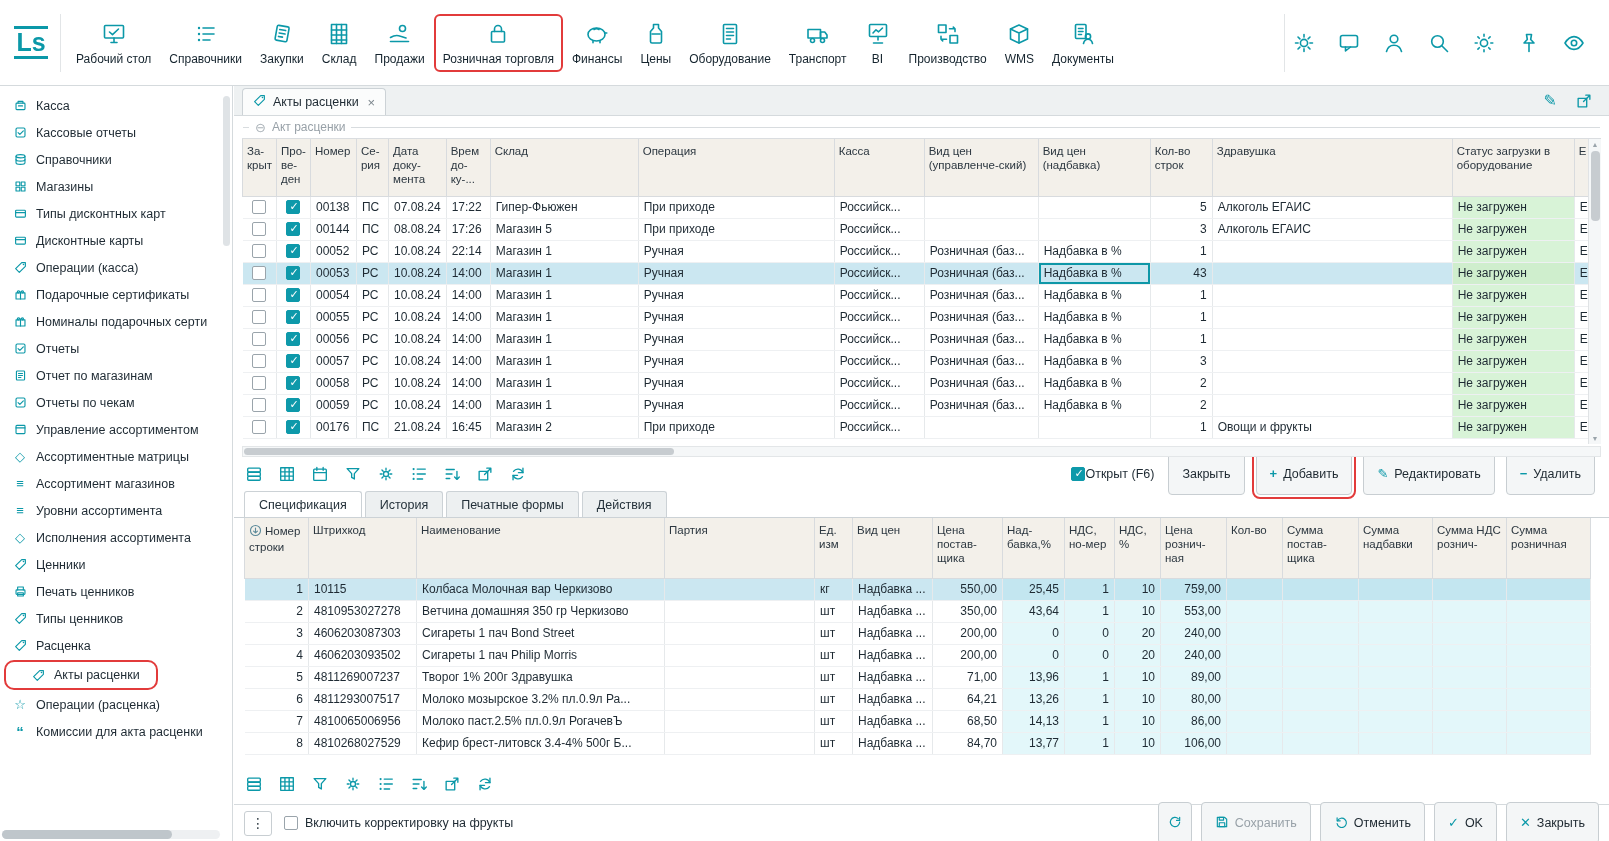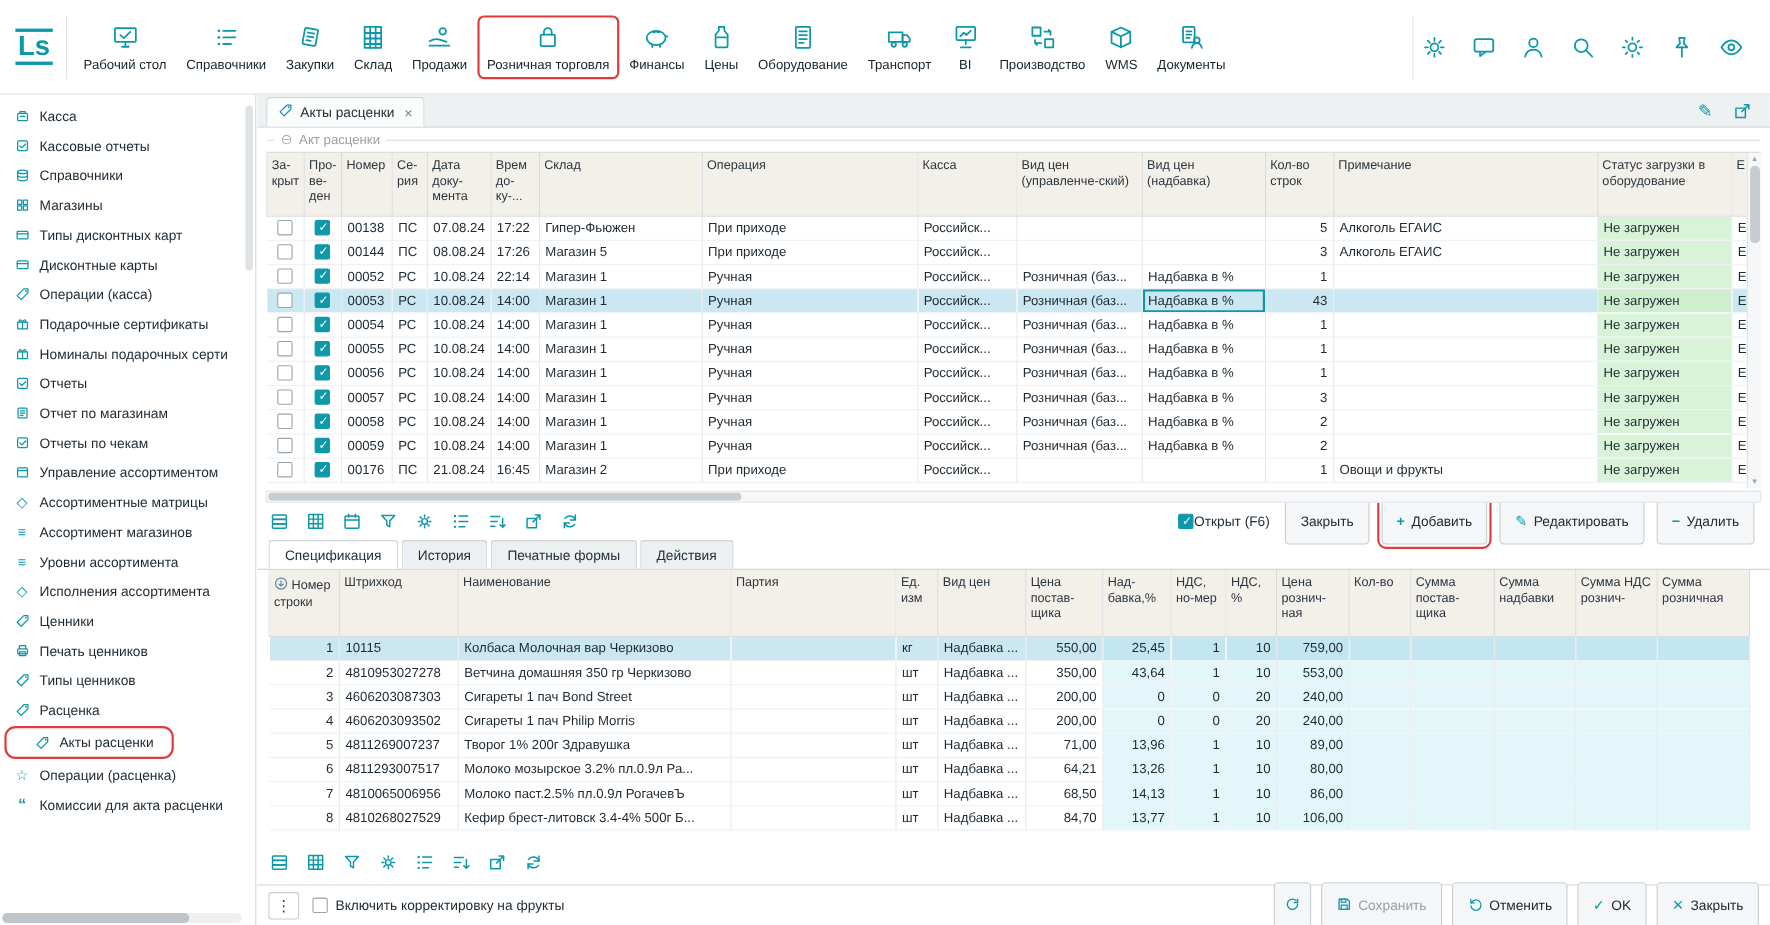--- a/index.html
+++ b/index.html
@@ -547,21 +547,21 @@
               <th>Номер</th>
               <th>Се-рия</th>
               <th>Дата доку-мента</th>
               <th>Врем до-ку-...</th>
               <th>Склад</th>
               <th>Операция</th>
               <th>Касса</th>
               <th>Вид цен (управленче-ский)</th>
               <th>Вид цен (надбавка)</th>
               <th>Кол-во строк</th>
-              <th>Примечание</th>
+              <th>Здравушка</th>
               <th>Статус загрузки в оборудование</th>
               <th>Е</th>
             </tr>
           </thead>
           <tbody>
             <tr>
               <td class="c"><span class="cb"></span></td>
               <td class="c"><span class="cb checked"></span></td>
               <td>00138</td>
               <td>ПС</td>

